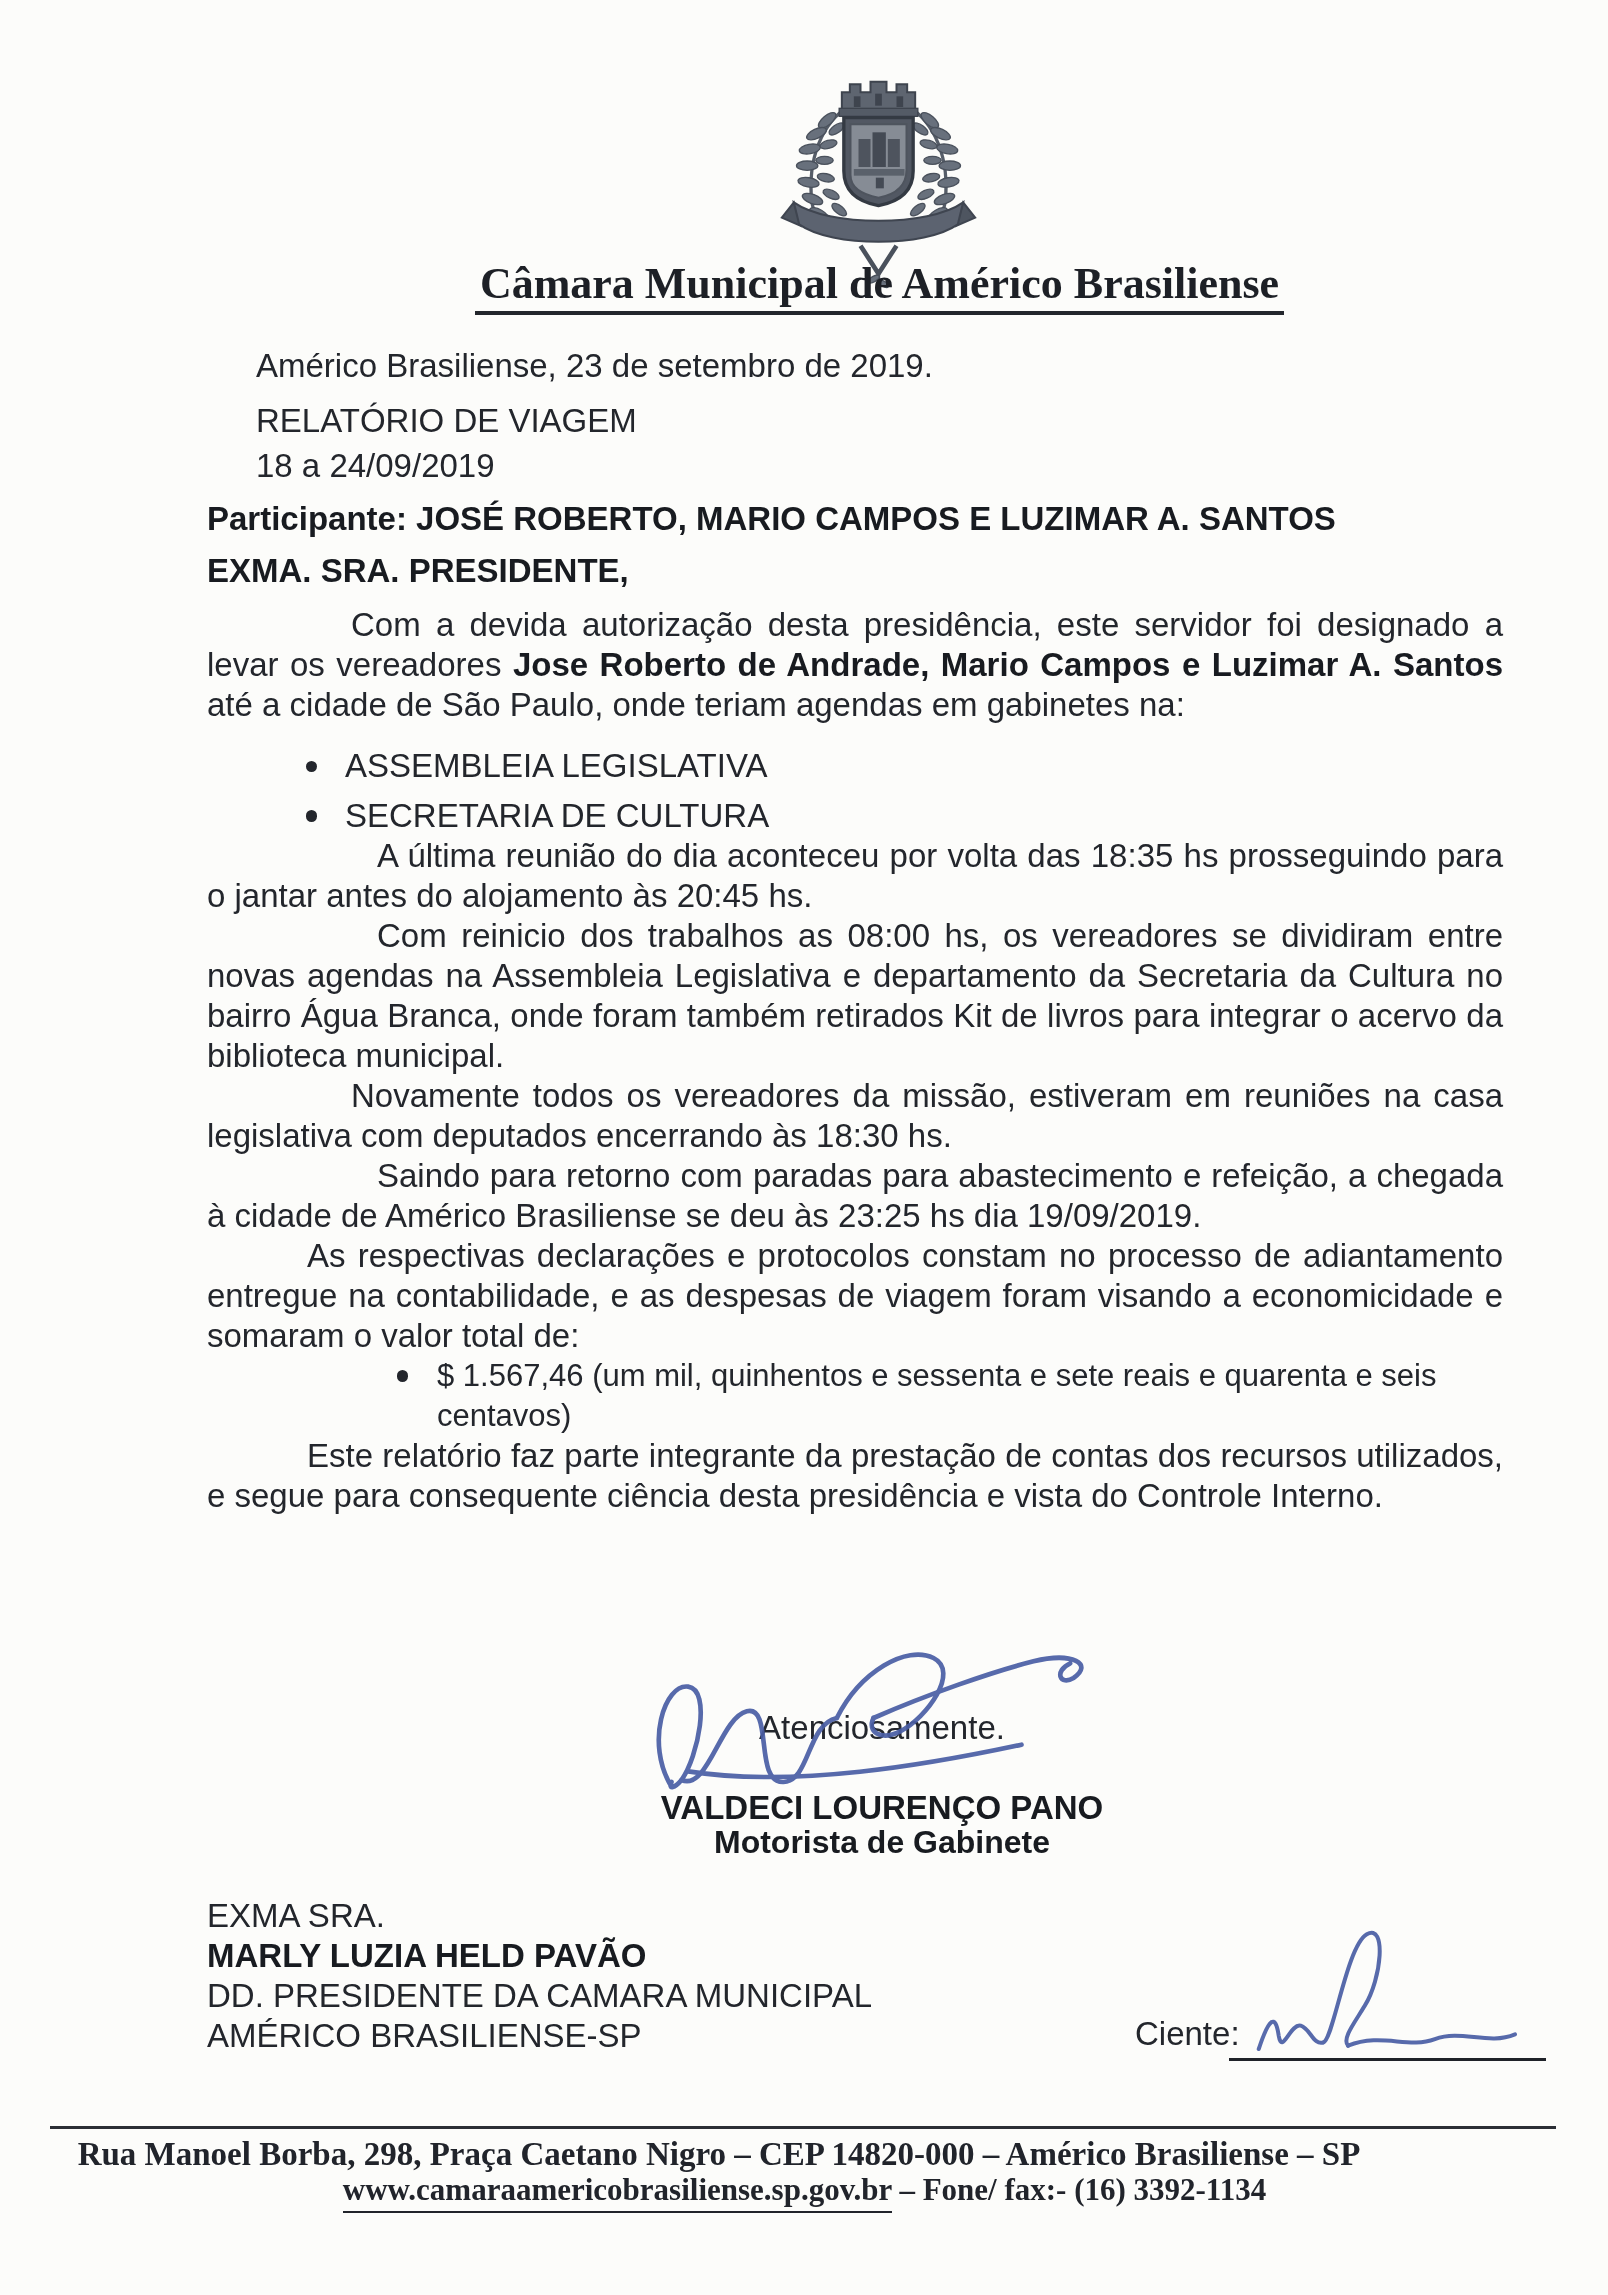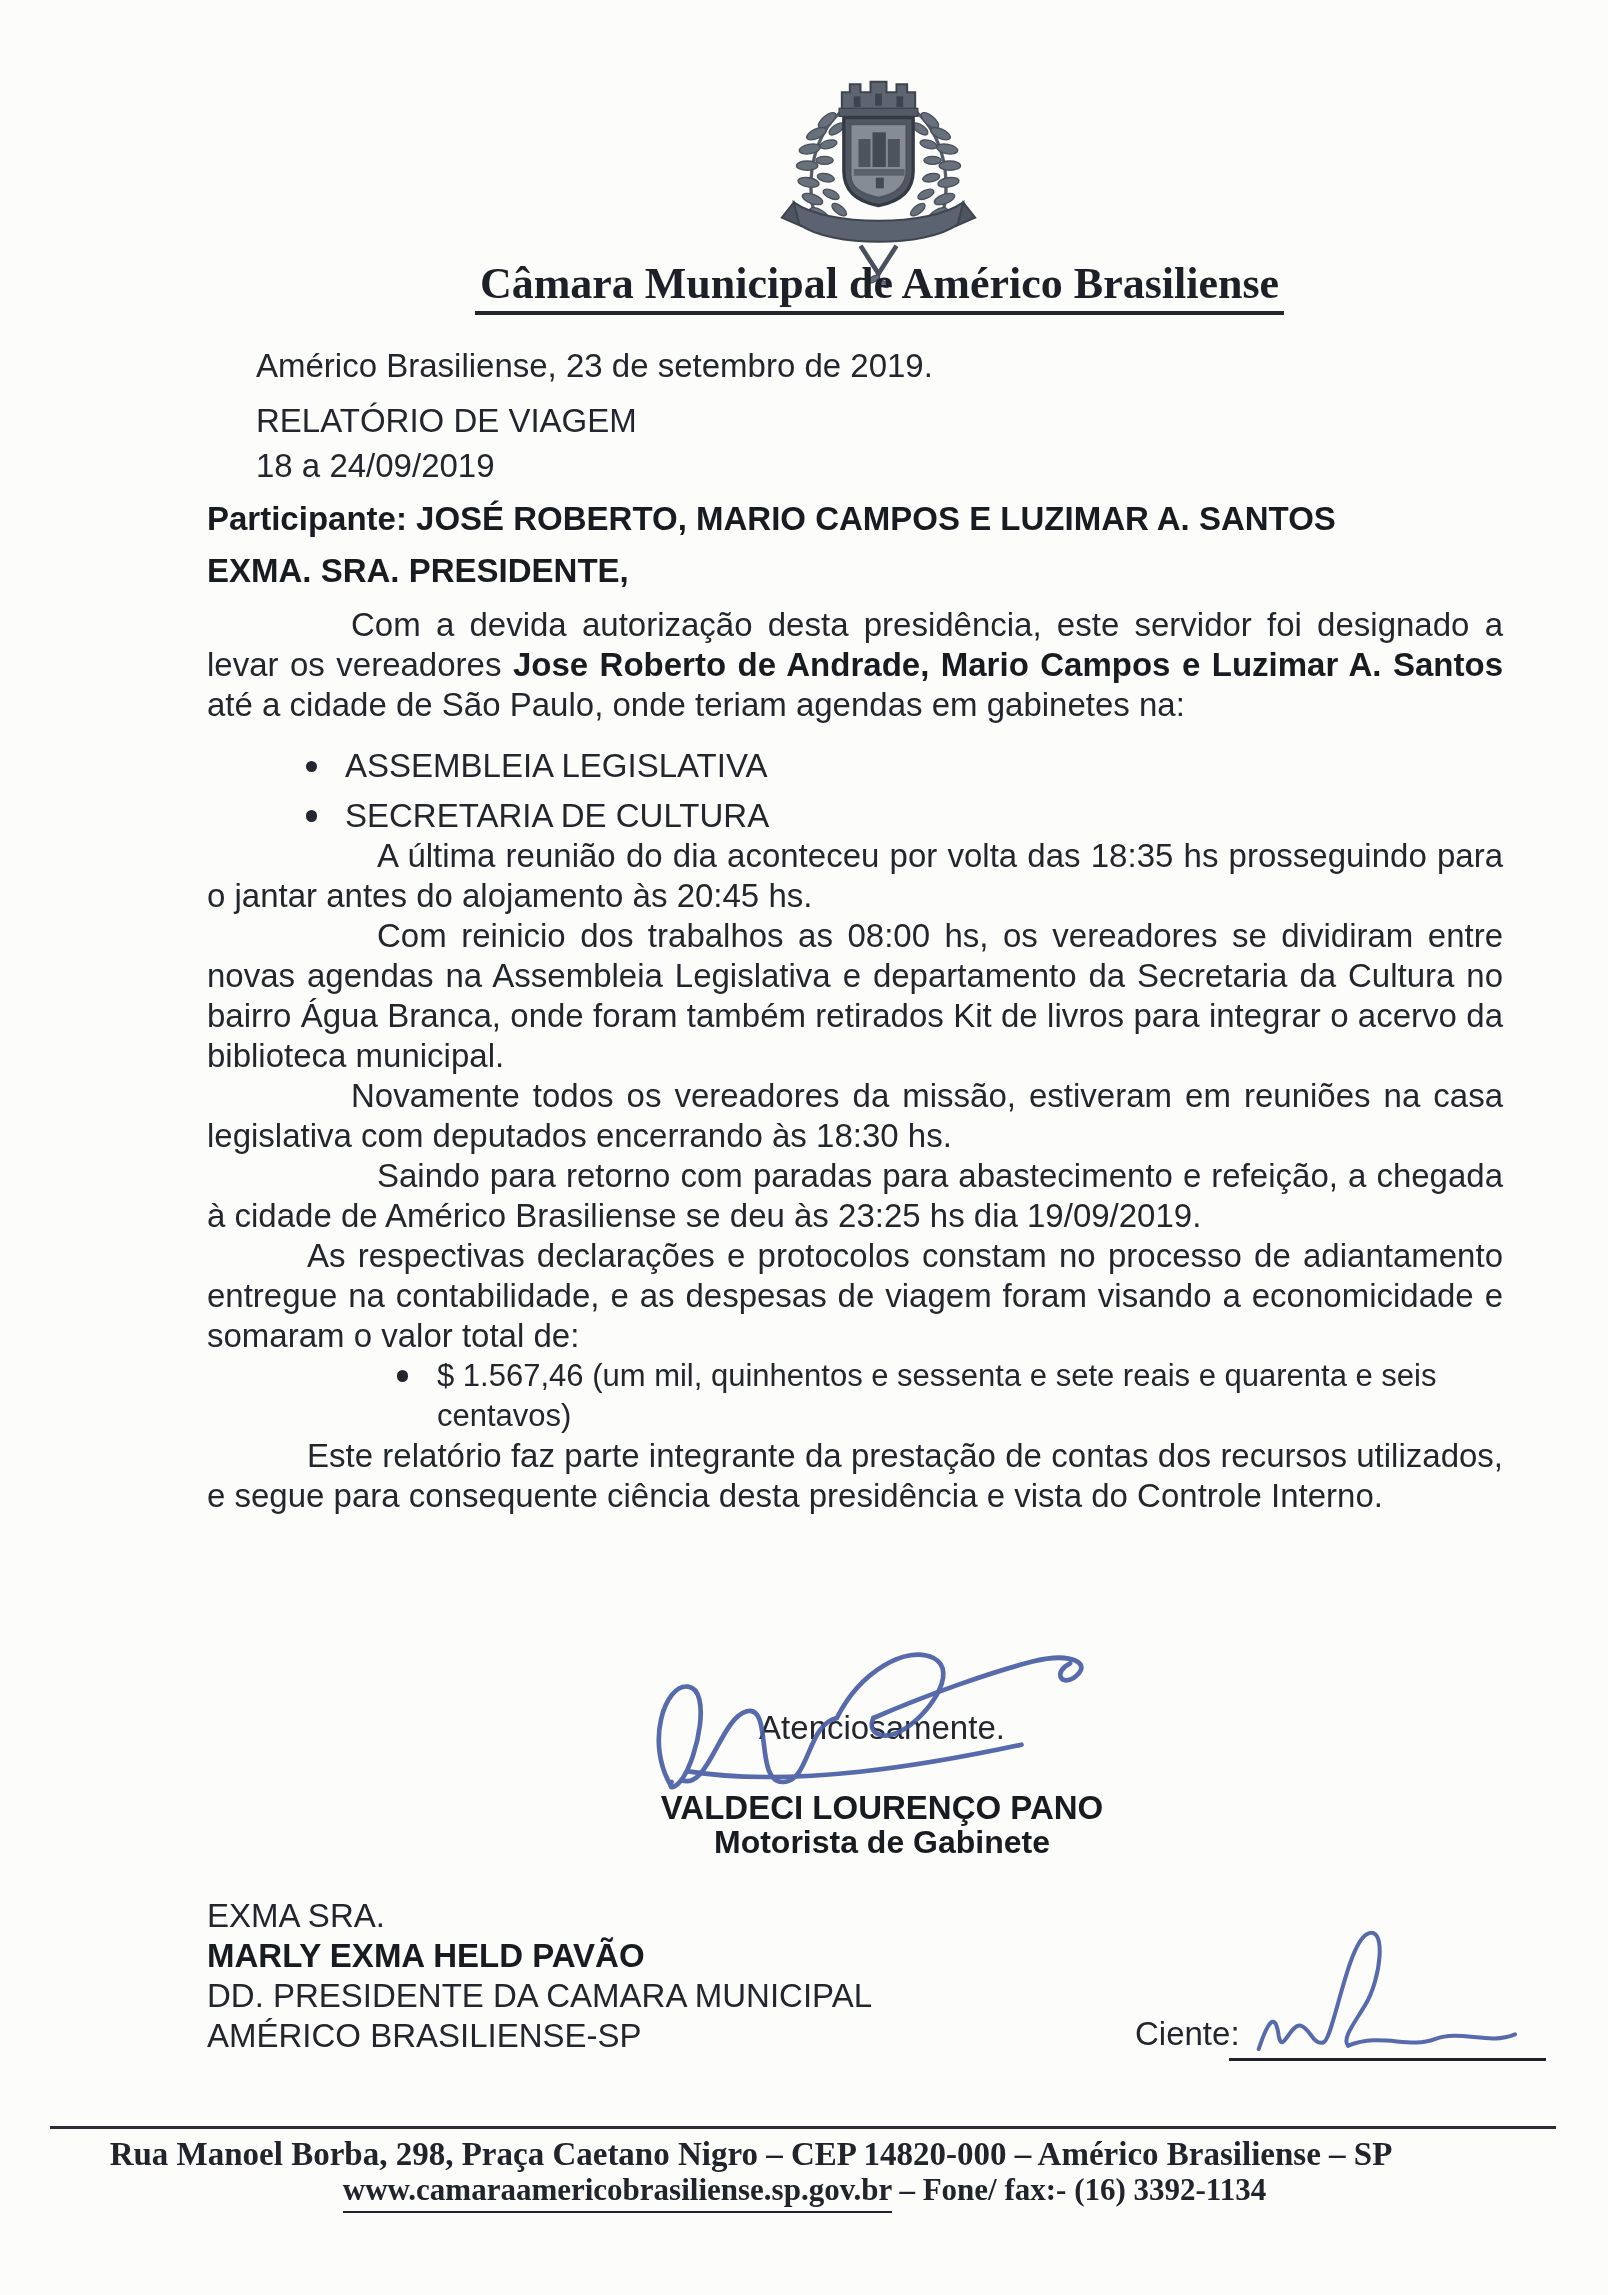--- a/index.html
+++ b/index.html
@@ -47,21 +47,21 @@
   .sig-main { position:absolute; left:641px;  top:1630px; width:481px; height:180px; }
   
   .addressee { position:absolute; left:207px; top:1896px; font-size:33px; line-height:40px; }
   .addressee div { white-space:nowrap; }
   .ciente { position:absolute; left:1135px; top:2014px; font-size:33px; line-height:40px; }
   .ciente-line { position:absolute; left:1229px; top:2058px; width:317px; height:2.7px; background:#1f2228; }
   .sig-ciente { position:absolute; left:1232px; top:1922px; width:307px; height:142px; }
   
   .rule { position:absolute; left:50px; top:2126px; width:1506px; height:3.3px; background:#2b2e35; }
   .footer-1 { position:absolute; left:0; top:2136px; width:1438px; text-align:center;
-              font-family:"Liberation Serif", serif; font-weight:700; font-size:33px; line-height:37px; color:#21242b;padding-left:32px; }
+              font-family:"Liberation Serif", serif; font-weight:700; font-size:33px; line-height:37px; color:#21242b; }
   .footer-2 { position:absolute; left:0; top:2171px; width:1609px; text-align:center;
               font-family:"Liberation Serif", serif; font-weight:700; font-size:31px; line-height:37px; color:#21242b; }
   .footer-2 .url { border-bottom:2.7px solid #21242b; padding-bottom:4px; }
 </style>
 </head>
 <body>
 
 <div class="page">
 
   <svg class="crest" viewBox="0 0 310 345" aria-hidden="true">
@@ -184,21 +184,21 @@
       <path d="M293,132 C328,62 398,22 438,42 C478,62 428,132 388,152 C358,167 338,152 348,132"></path>
       <path d="M348,132 C428,97 528,62 588,47 C648,32 678,52 648,72 C628,84 618,62 643,50"></path>
       <path d="M70,212 C230,237 430,202 570,172"></path>
     </g>
   </svg>
   <div class="sig-name">VALDECI LOURENÇO PANO</div>
   <div class="sig-role">Motorista de Gabinete</div>
 
   <div class="addressee">
     <div>EXMA SRA.</div>
-    <div class="b">MARLY EXMA HELD PAVÃO</div>
+    <div class="b">MARLY LUZIA HELD PAVÃO</div>
     <div>DD. PRESIDENTE DA CAMARA MUNICIPAL</div>
     <div>AMÉRICO BRASILIENSE-SP</div>
   </div>
 
   <div class="ciente">Ciente:</div>
   <svg class="sig-ciente" viewBox="0 0 460 212" aria-hidden="true">
     <g fill="none" stroke="#4a5ea5" stroke-width="6" stroke-linecap="round" opacity="0.92">
       <path d="M40,190 C55,145 65,135 70,170 C75,200 88,150 103,155 C118,160 122,185 137,180"></path>
       <path d="M137,180 C152,175 172,35 202,18 C232,1 224,85 199,125 C184,150 164,175 174,185"></path>
       <path d="M174,185 C224,165 264,190 304,175 C344,160 384,185 424,168"></path>

